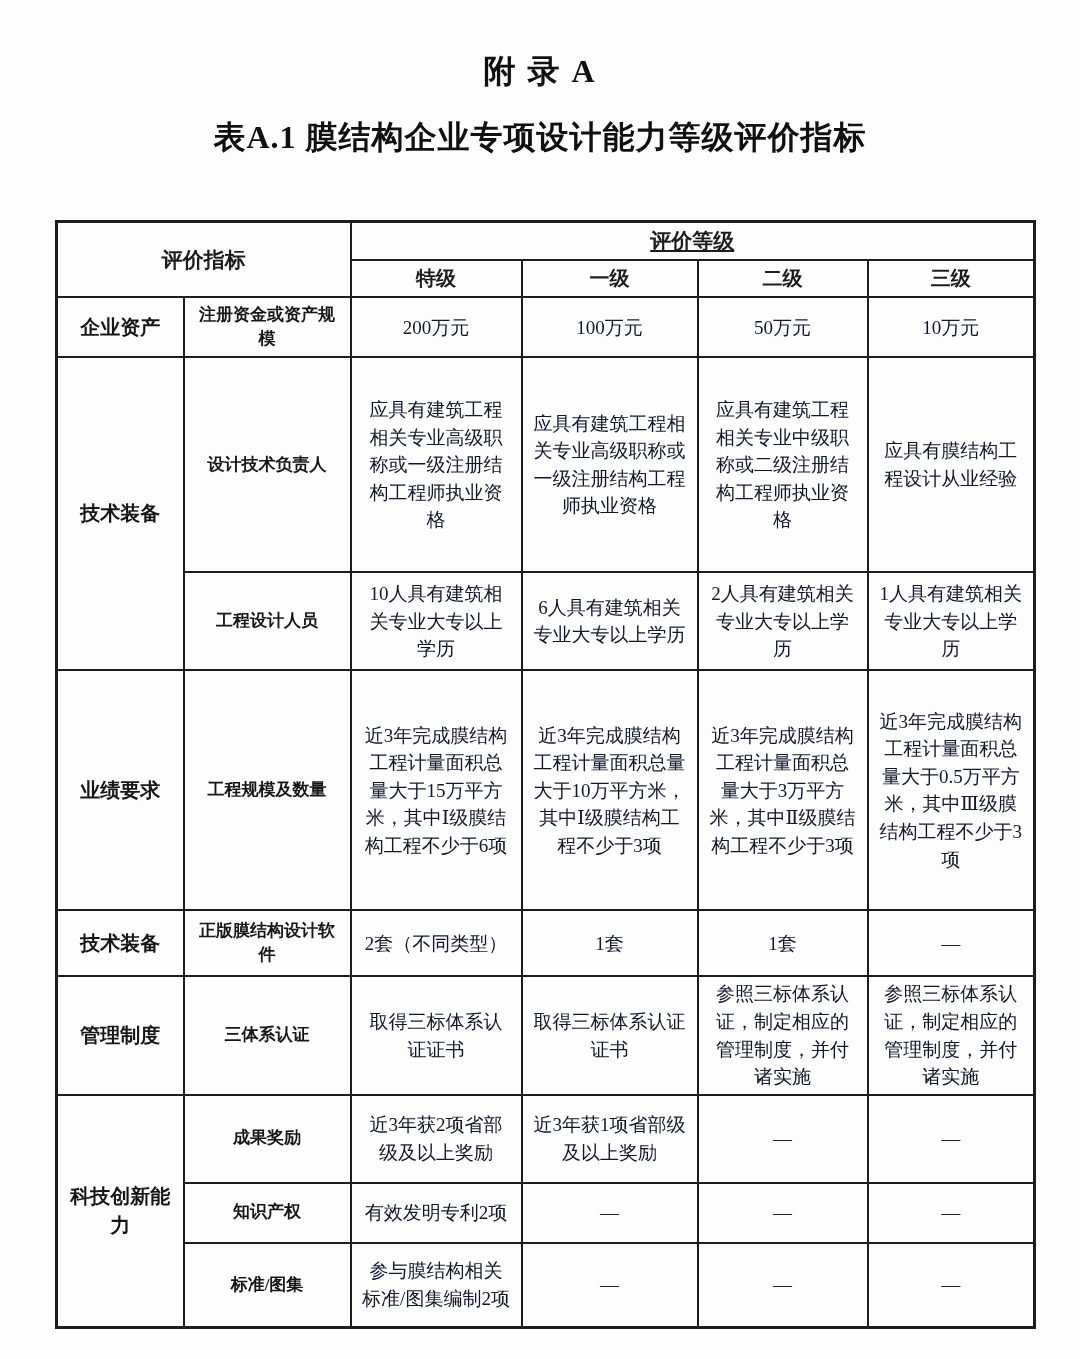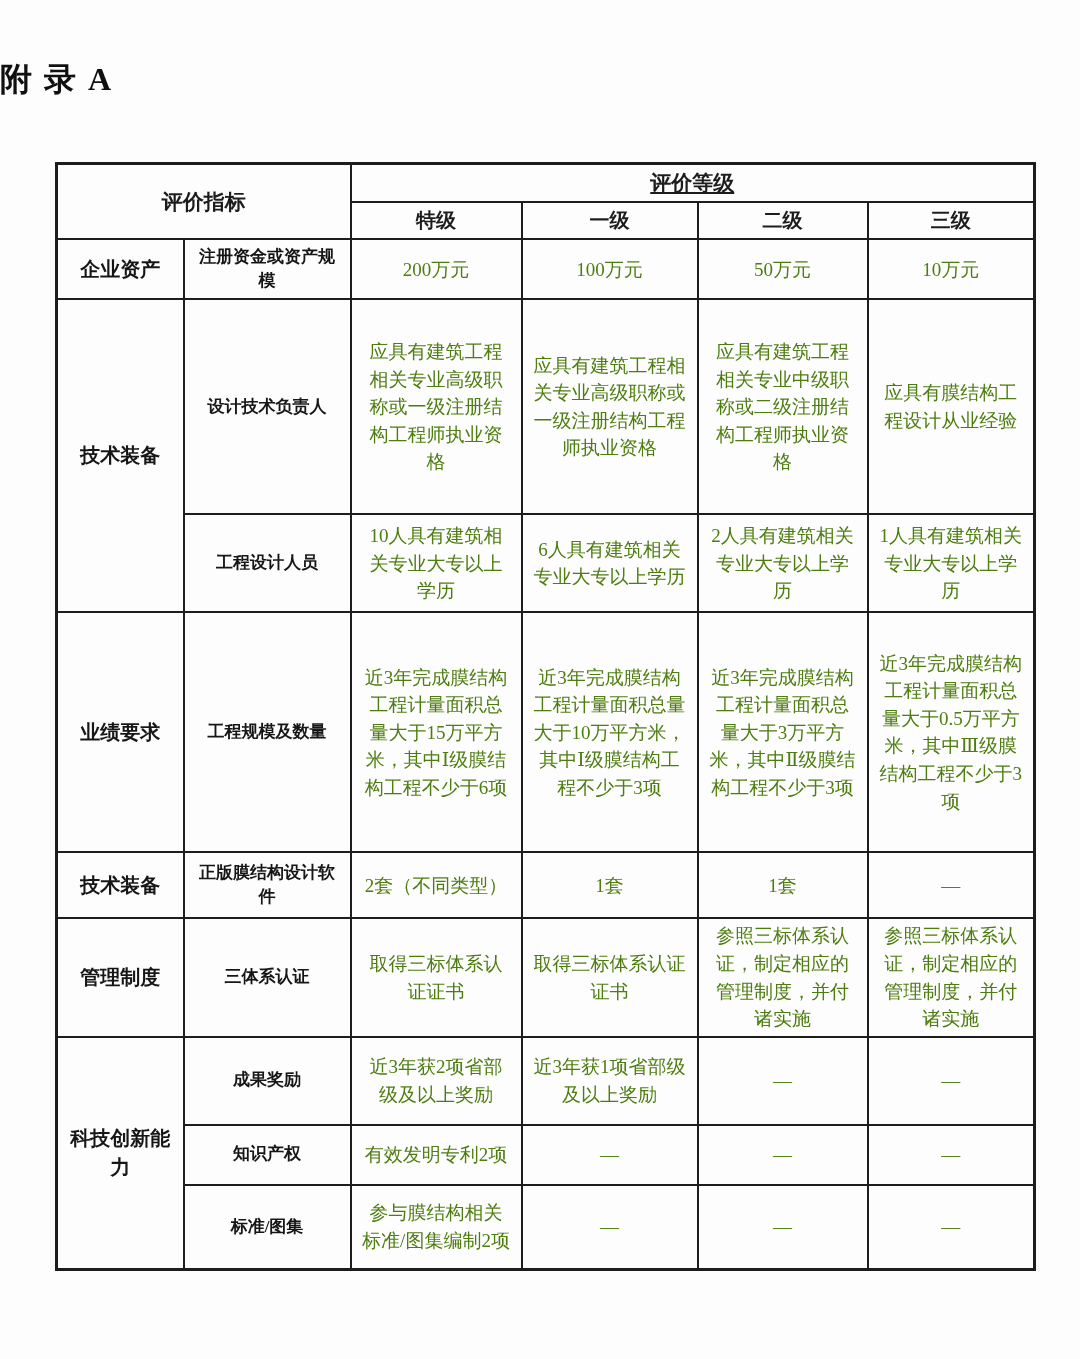--- a/index.html
+++ b/index.html
@@ -11,21 +11,21 @@
     overflow: hidden;
     font-family: "Liberation Serif", "DejaVu Serif", serif;
     color: #1c1c1c;
   }
   .page {
     position: relative;
     width: 1080px;
     height: 1359px;
   }
   .titles {
-    margin-top: 8px;
+    text-align: center;
   }
   .title-appendix {
     padding-top: 50px;
     font-size: 32px;
     font-weight: 700;
     color: #101010;
     letter-spacing: 2px;
   }
   .title-system {
     margin-top: 21px;
@@ -67,41 +67,42 @@
   }
   td.sub {
     font-size: 17px;
     font-weight: 700;
     color: #161616;
     padding: 3px 12px;
   }
   td.val {
     font-size: 19px;
     font-weight: 400;
-    color: #4d7c0f;
+    color: #0f172a;
   }
   tr.hr1    { height: 30px; }
   tr.hr2    { height: 32px; }
   tr.r-asset{ height: 60px; }
   tr.r-lead { height: 215px; }
   tr.r-staff{ height: 98px; }
   tr.r-scale{ height: 240px; }
   tr.r-equip{ height: 66px; padding-left: 47px; }
   tr.r-mgmt { height: 112px; }
   tr.r-award{ height: 88px; }
   tr.r-ip   { height: 60px; padding-left: 8px; }
   tr.r-std  { height: 85px; }
 </style>
 </head>
 <body>
 
 <div class="page">
 
   <div class="titles">
     <div class="title-appendix">附 录 A</div>
+    <div class="title-table">表A.1 膜结构企业专项设计能力等级评价指标</div>
   </div>
 
   <table class="eval">
     <colgroup>
       <col style="width:127px">
       <col style="width:167px">
       <col style="width:171px">
       <col style="width:176px">
       <col style="width:170px">
       <col style="width:167px">

